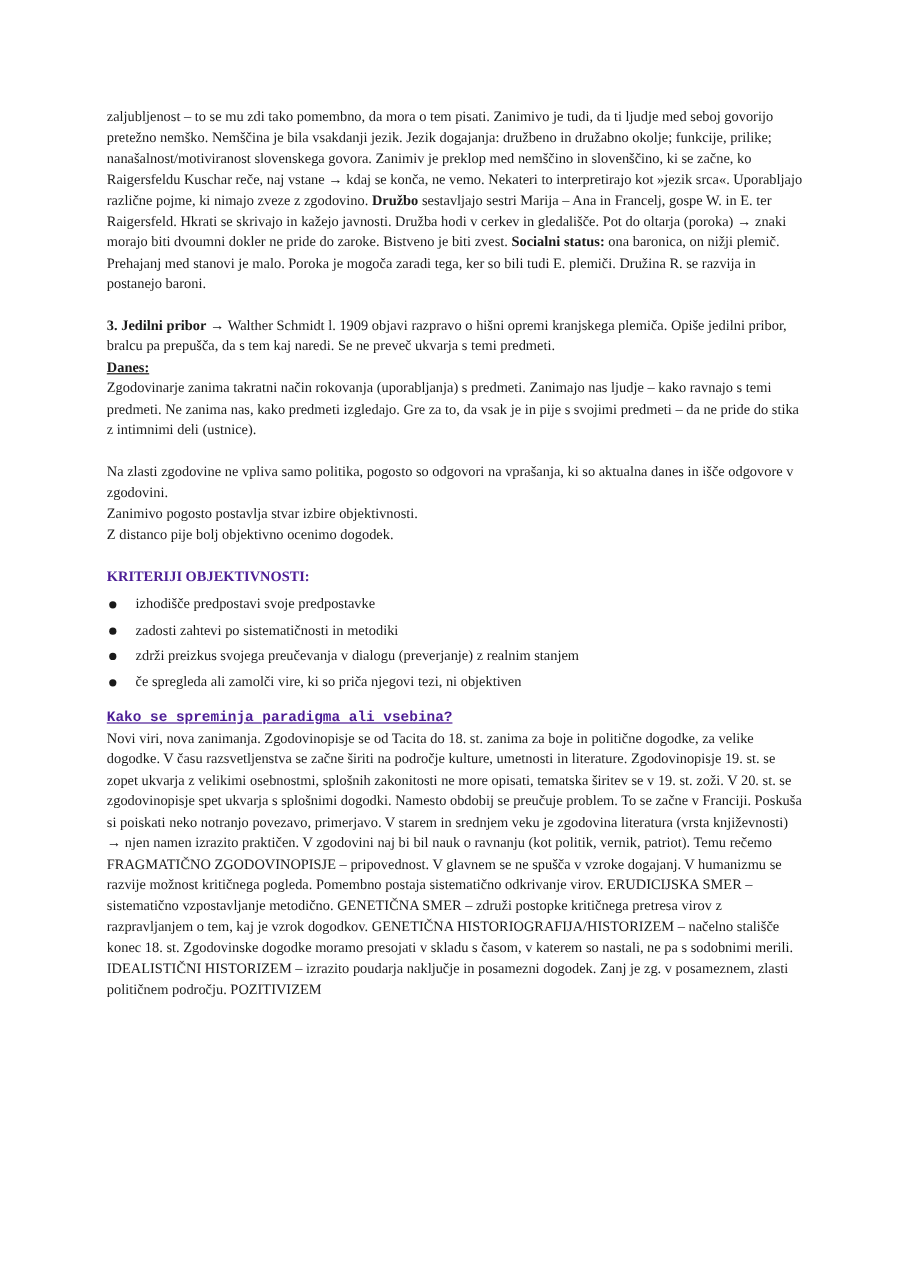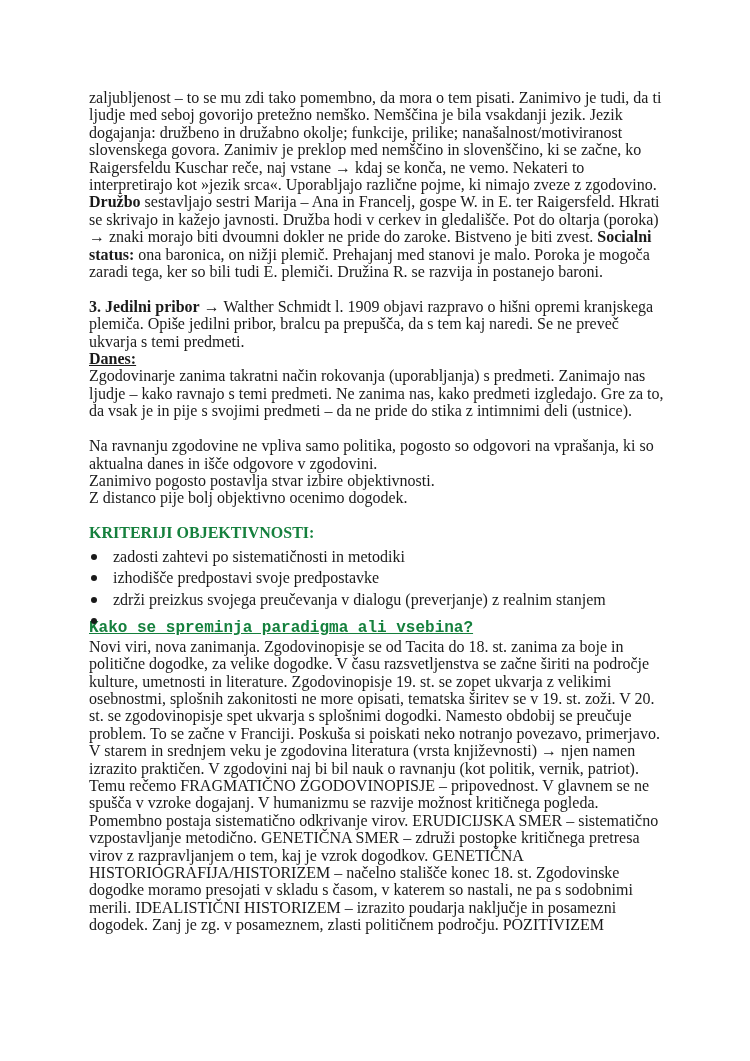--- a/index.html
+++ b/index.html
@@ -13,29 +13,29 @@
       position: relative;
       overflow: hidden;
       font-family: "Liberation Serif", "DejaVu Serif", serif;
       color: #1a1a1a;
     }
     .page {
       position: absolute;
       left: 89px;
       top: 89px;
       width: 580px;
-      font-size: 16px;
+      font-size: 12px;
       line-height: 17.4px;
     }
     .para { margin: 0; }
     .gap { height: 17.4px; }
     .gap-sm { height: 10px; }
     b { font-weight: bold; }
     .heading-red {
-      color: #15803d;
+      color: #4c1d95;
       font-weight: bold;
       margin: 0;
     }
     .heading-red.underlined {
       text-decoration: underline;
       font-family: Liberation Mono, monospace;
     }
     .underline { text-decoration: underline; font-weight: bold; }
     ul.bullets {
       list-style: none;
@@ -65,32 +65,32 @@
   <p class="para"><span>zaljubljenost – to se mu zdi tako pomembno, da mora o tem pisati. Zanimivo je tudi, da ti ljudje med seboj govorijo pretežno nemško. Nemščina je bila vsakdanji jezik. Jezik dogajanja: družbeno in družabno okolje; funkcije, prilike; nanašalnost/motiviranost slovenskega govora. Zanimiv je preklop med nemščino in slovenščino, ki se začne, ko Raigersfeldu Kuschar reče, naj vstane → kdaj se konča, ne vemo. Nekateri to interpretirajo kot »jezik srca«. Uporabljajo različne pojme, ki nimajo zveze z zgodovino. </span><b>Družbo</b><span> sestavljajo sestri Marija – Ana in Francelj, gospe W. in E. ter Raigersfeld. Hkrati se skrivajo in kažejo javnosti. Družba hodi v cerkev in gledališče. Pot do oltarja (poroka) → znaki morajo biti dvoumni dokler ne pride do zaroke. Bistveno je biti zvest. </span><b>Socialni status:</b><span> ona baronica, on nižji plemič. Prehajanj med stanovi je malo. Poroka je mogoča zaradi tega, ker so bili tudi E. plemiči. Družina R. se razvija in postanejo baroni.</span></p>
 
   <div class="gap"></div>
 
   <p class="para"><b>3. Jedilni pribor</b><span> → </span><span>Walther Schmidt l. 1909 objavi razpravo o hišni opremi kranjskega plemiča. Opiše jedilni pribor, bralcu pa prepušča, da s tem kaj naredi. Se ne preveč ukvarja s temi predmeti.</span></p>
   <p class="para underline">Danes:</p>
   <p class="para">Zgodovinarje zanima takratni način rokovanja (uporabljanja) s predmeti. Zanimajo nas ljudje – kako ravnajo s temi predmeti. Ne zanima nas, kako predmeti izgledajo. Gre za to, da vsak je in pije s svojimi predmeti – da ne pride do stika z intimnimi deli (ustnice).</p>
 
   <div class="gap"></div>
 
-  <p class="para">Na ravnanju zgodovine ne vpliva samo politika, pogosto so odgovori na vprašanja, ki so aktualna danes in išče odgovore v zgodovini.</p>
+  <p class="para">Na zlasti zgodovine ne vpliva samo politika, pogosto so odgovori na vprašanja, ki so aktualna danes in išče odgovore v zgodovini.</p>
   <p class="para">Zanimivo pogosto postavlja stvar izbire objektivnosti.</p>
   <p class="para">Z distanco pije bolj objektivno ocenimo dogodek.</p>
 
   <div class="gap"></div>
 
   <p class="heading-red">KRITERIJI OBJEKTIVNOSTI:</p>
   <ul class="bullets">
+    <li><span class="dot"></span><span>izhodišče predpostavi svoje predpostavke</span></li>
     <li><span class="dot"></span><span>zadosti zahtevi po sistematičnosti in metodiki</span></li>
-    <li><span class="dot"></span><span>izhodišče predpostavi svoje predpostavke</span></li>
     <li><span class="dot"></span><span>zdrži preizkus svojega preučevanja v dialogu (preverjanje) z realnim stanjem</span></li>
-    <li><span class="dot"></span></li>
+    <li><span class="dot"></span><span>če spregleda ali zamolči vire, ki so priča njegovi tezi, ni objektiven</span></li>
   </ul>
 
   <div class="gap-sm"></div>
 
   <p class="heading-red underlined">Kako se spreminja paradigma ali vsebina?</p>
   <p class="para">Novi viri, nova zanimanja. Zgodovinopisje se od Tacita do 18. st. zanima za boje in politične dogodke, za velike dogodke. V času razsvetljenstva se začne širiti na področje kulture, umetnosti in literature. Zgodovinopisje 19. st. se zopet ukvarja z velikimi osebnostmi, splošnih zakonitosti ne more opisati, tematska širitev se v 19. st. zoži. V 20. st. se zgodovinopisje spet ukvarja s splošnimi dogodki. Namesto obdobij se preučuje problem. To se začne v Franciji. Poskuša si poiskati neko notranjo povezavo, primerjavo. V starem in srednjem veku je zgodovina literatura (vrsta književnosti) → njen namen izrazito praktičen. V zgodovini naj bi bil nauk o ravnanju (kot politik, vernik, patriot). Temu rečemo FRAGMATIČNO ZGODOVINOPISJE – pripovednost. V glavnem se ne spušča v vzroke dogajanj. V humanizmu se razvije možnost kritičnega pogleda. Pomembno postaja sistematično odkrivanje virov. ERUDICIJSKA SMER – sistematično vzpostavljanje metodično. GENETIČNA SMER – združi postopke kritičnega pretresa virov z razpravljanjem o tem, kaj je vzrok dogodkov. GENETIČNA HISTORIOGRAFIJA/HISTORIZEM – načelno stališče konec 18. st. Zgodovinske dogodke moramo presojati v skladu s časom, v katerem so nastali, ne pa s sodobnimi merili. IDEALISTIČNI HISTORIZEM – izrazito poudarja naključje in posamezni dogodek. Zanj je zg. v posameznem, zlasti političnem področju. POZITIVIZEM</p>
 
 </div>
 
 </body></html>

